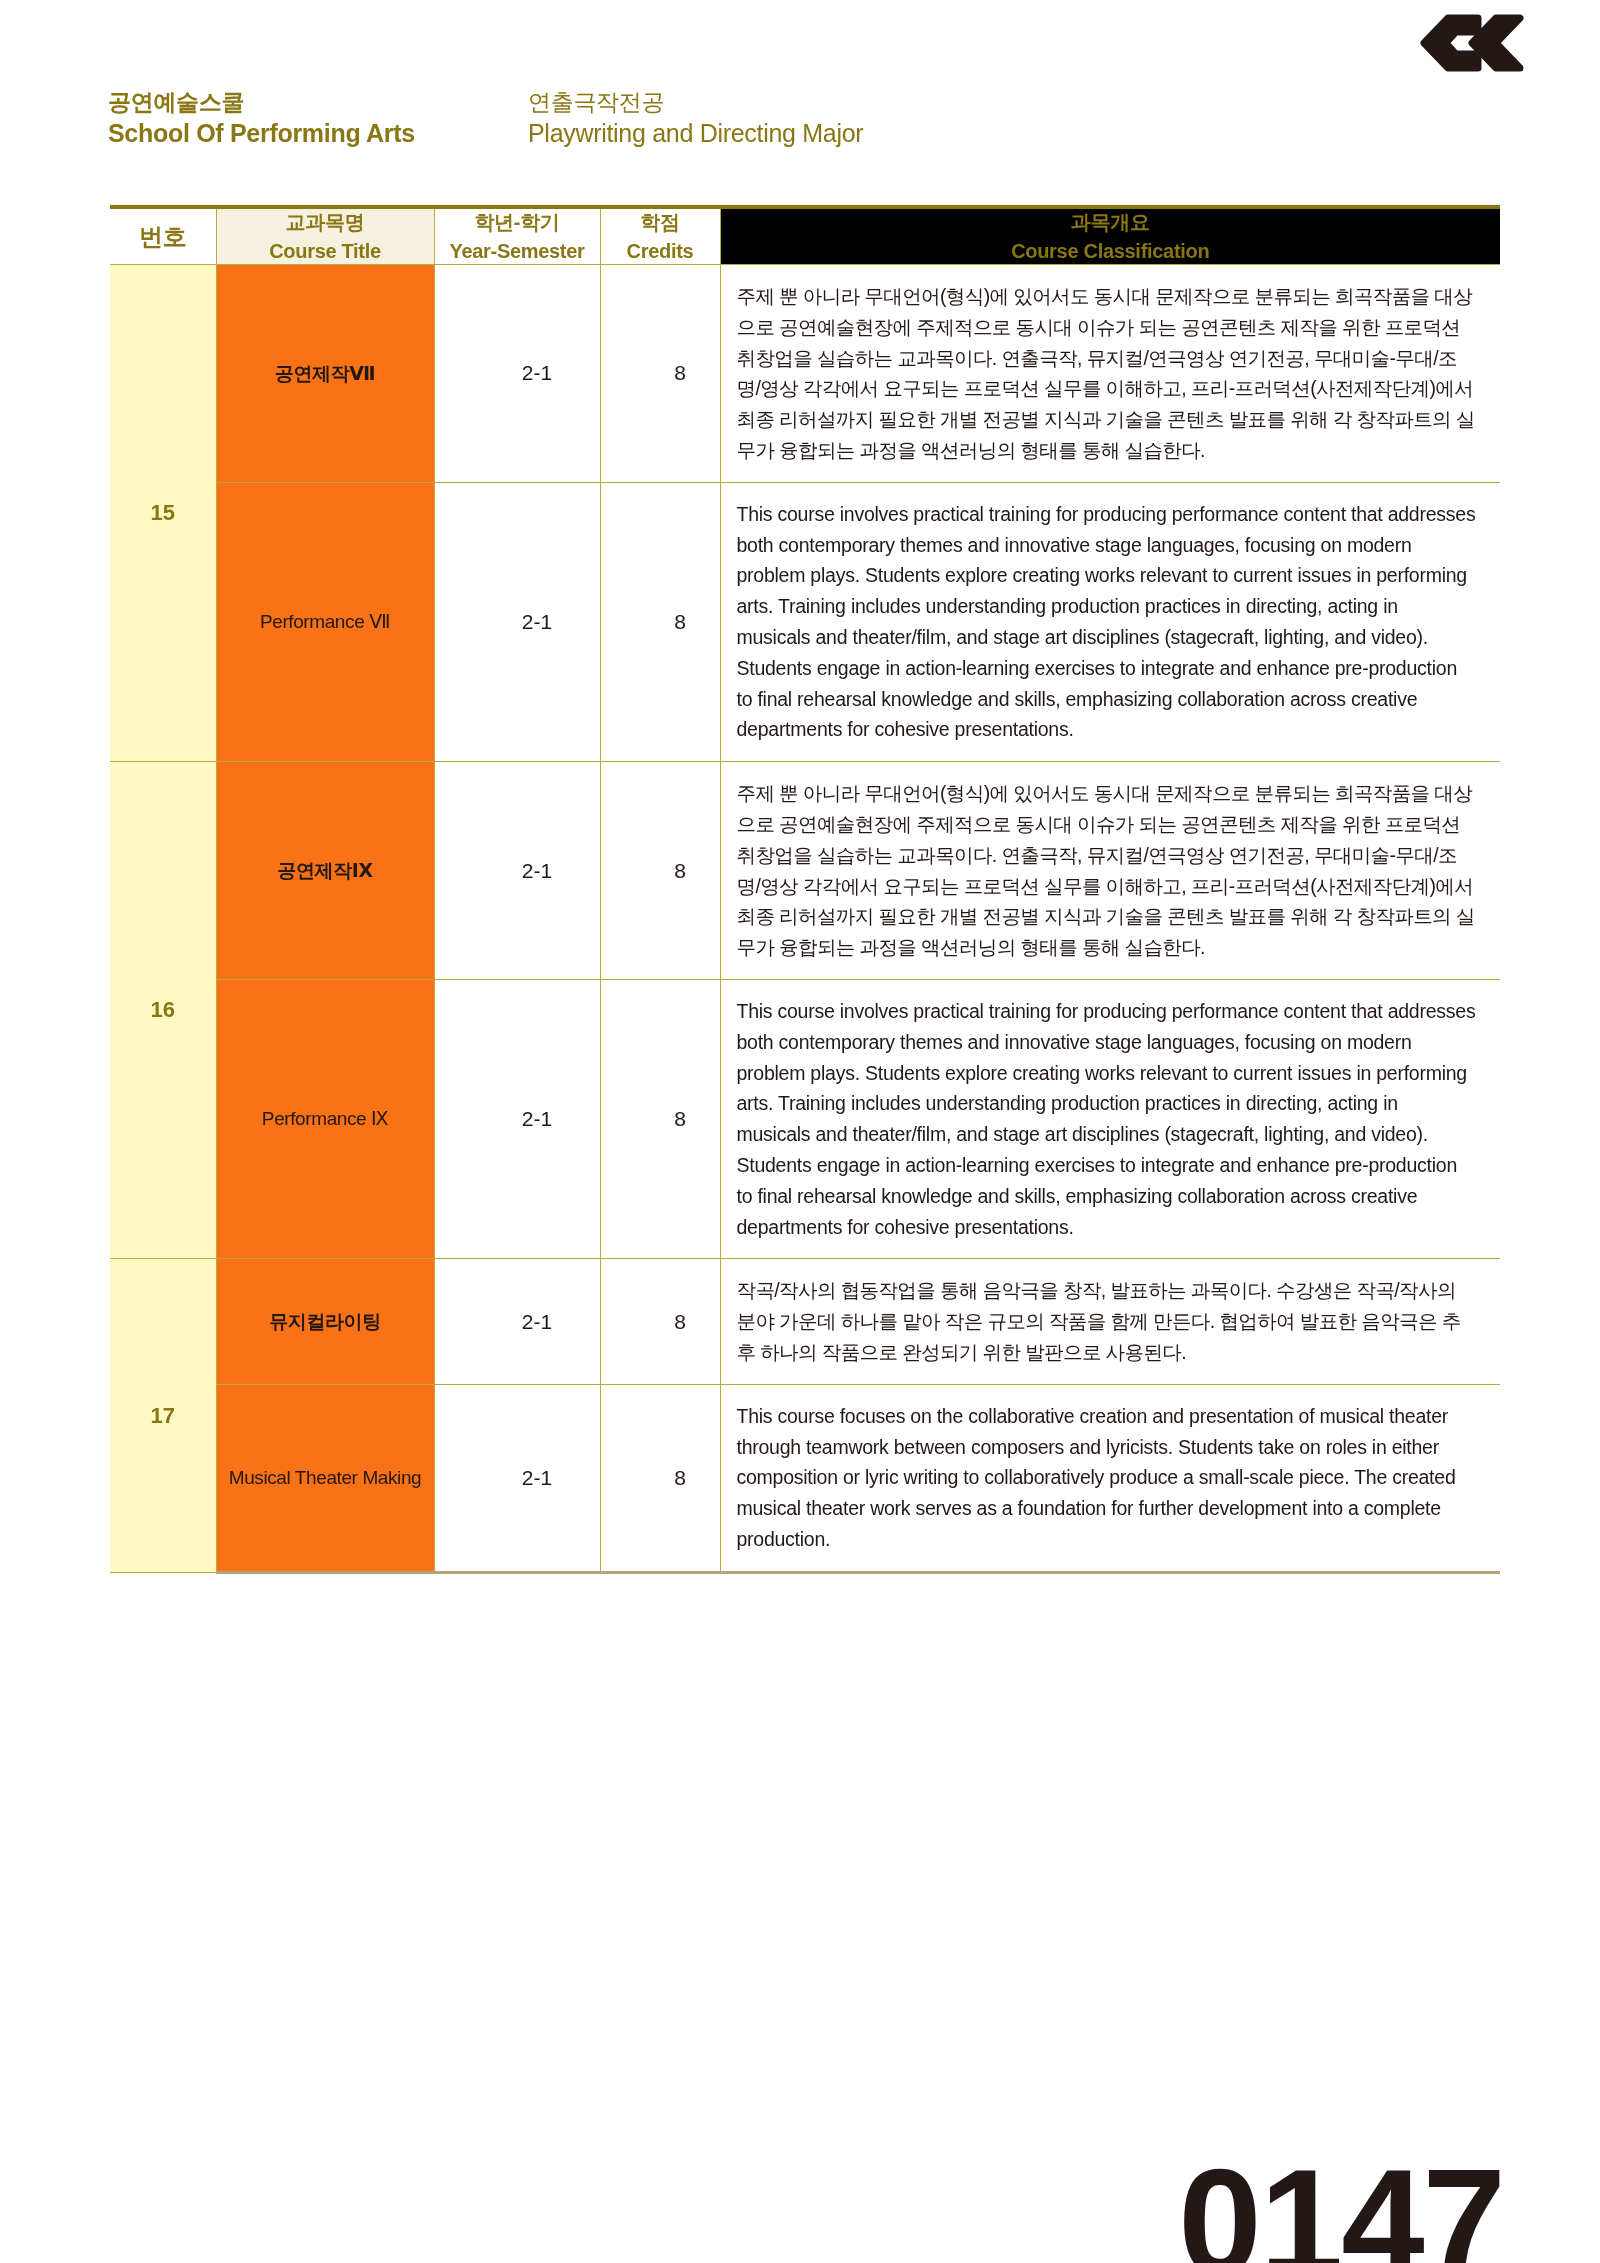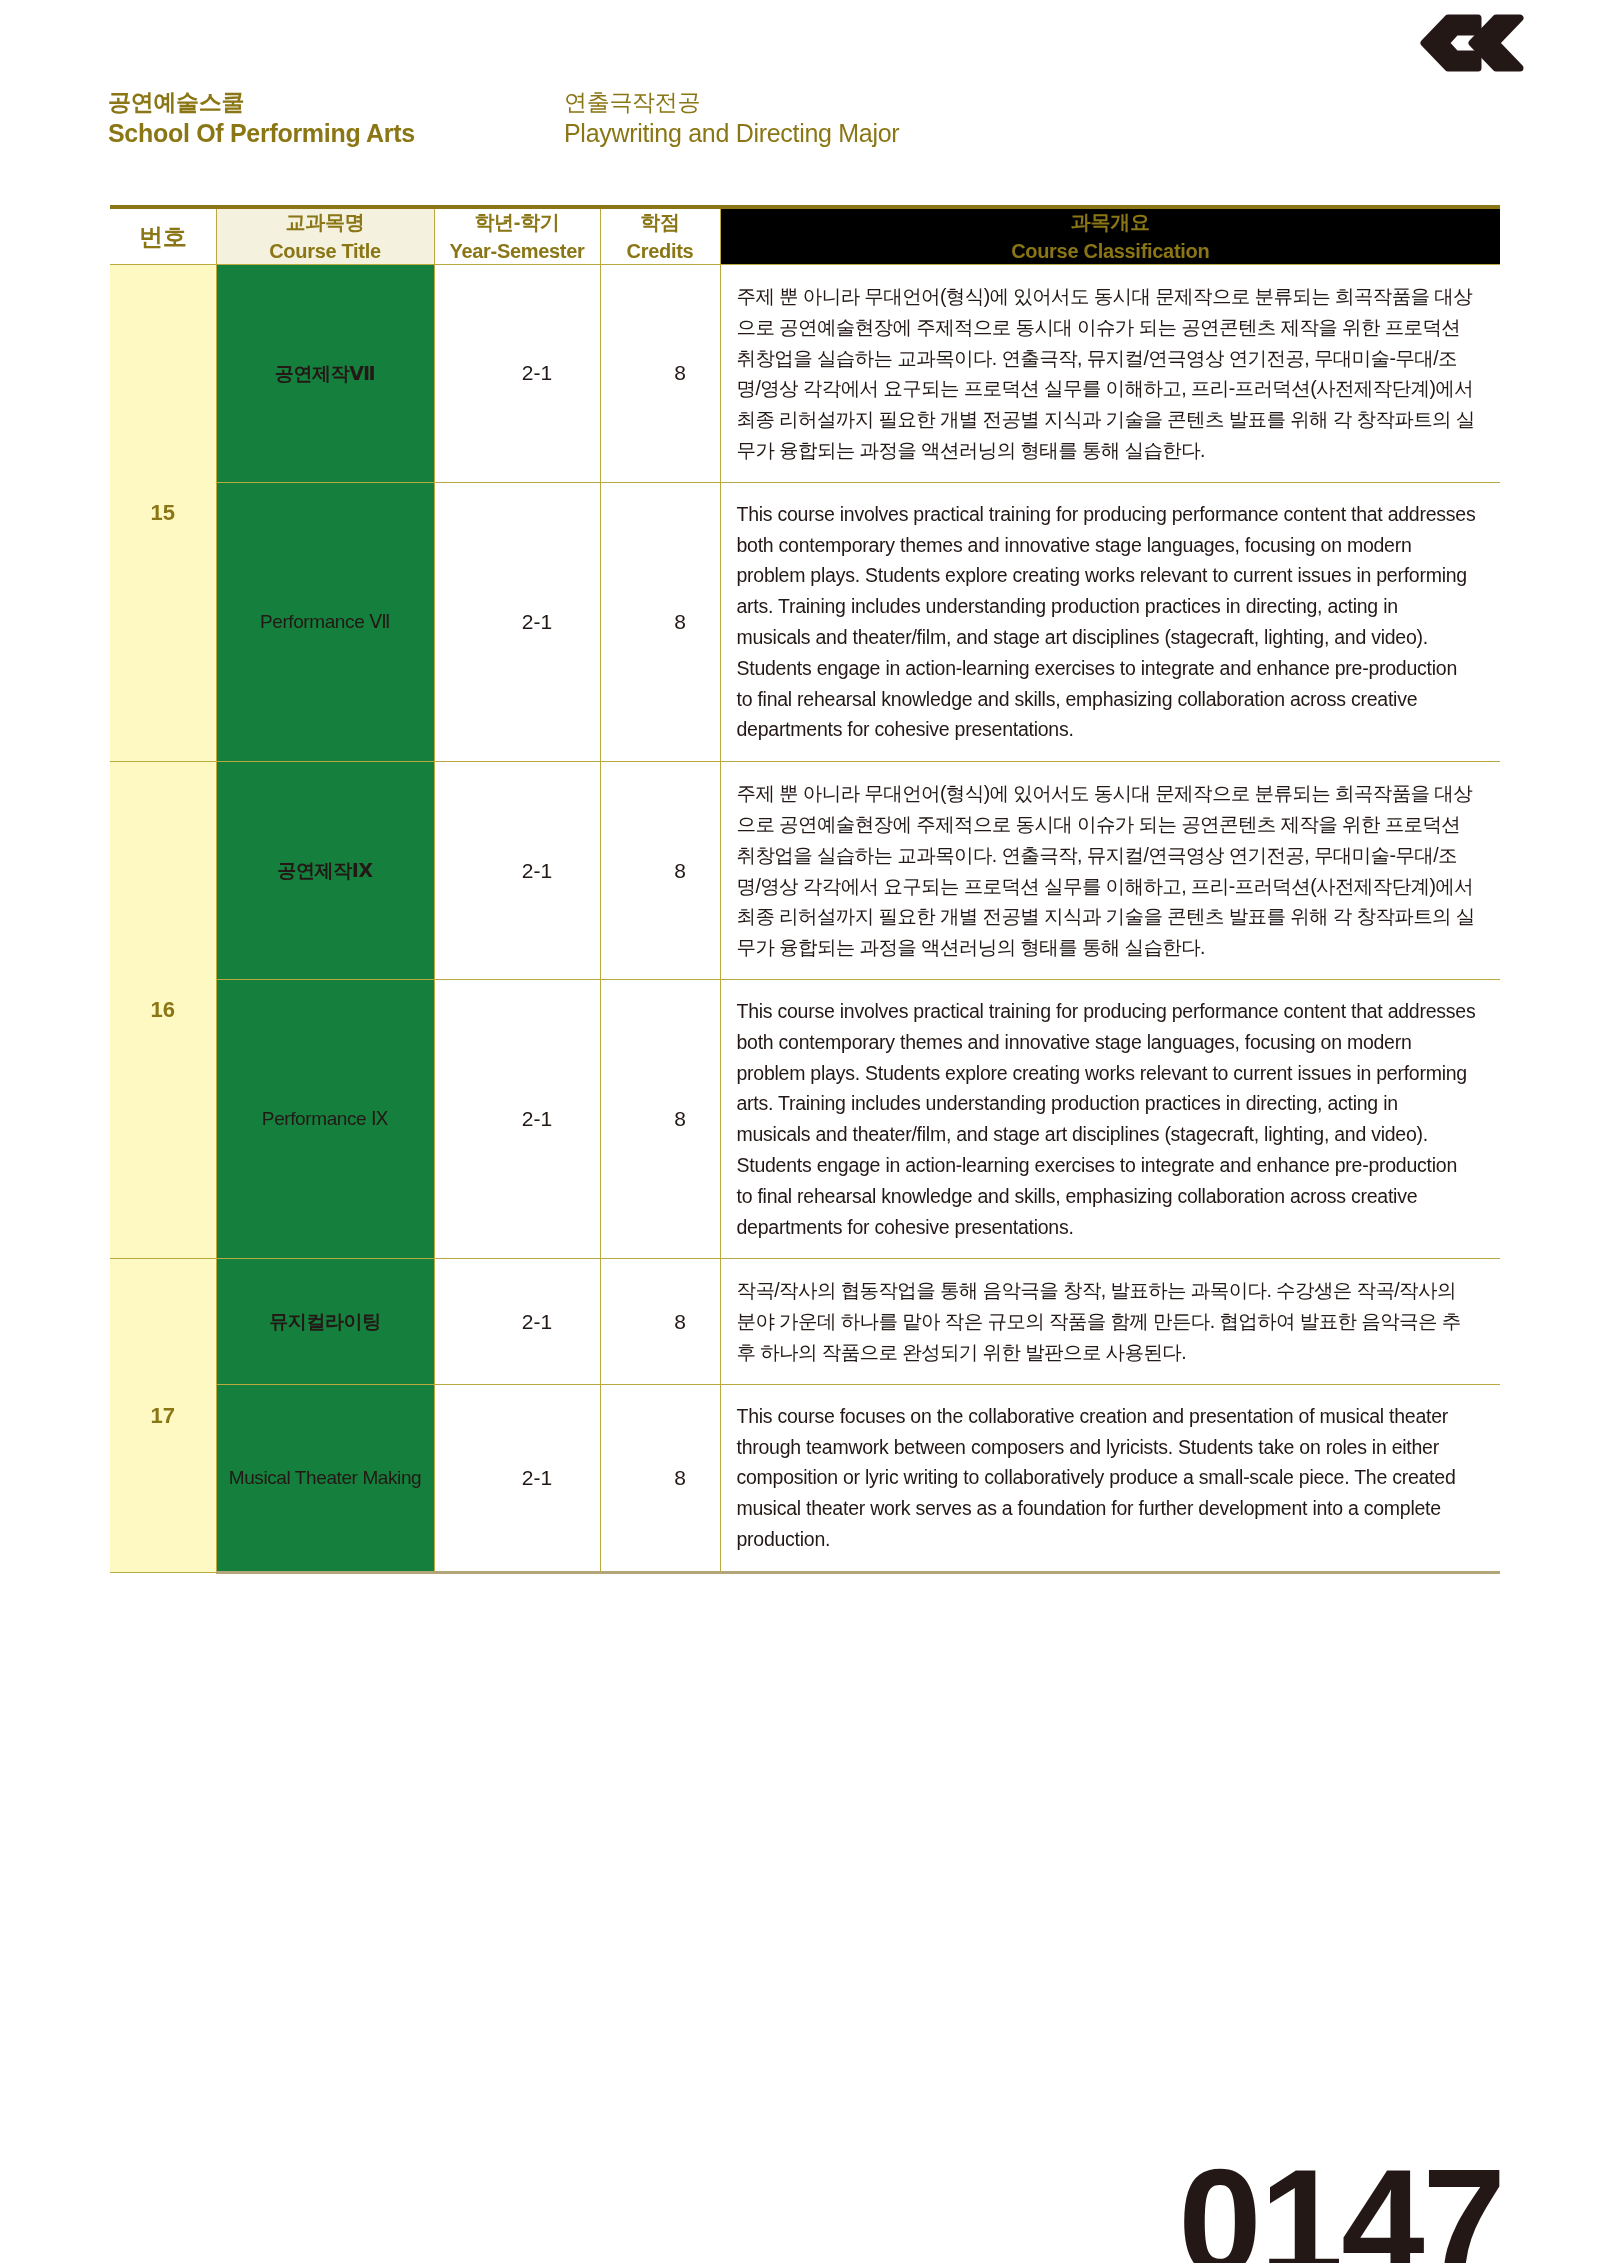--- a/index.html
+++ b/index.html
@@ -42,21 +42,20 @@
     font-weight: bold;
     color: #8a7614;
     letter-spacing: -0.3px;
     white-space: nowrap;
   }
   .major-block {
     position: absolute;
     left: 420px;
     top: 0;
     line-height: 1.28;
-    margin-left: 36px;
   }
   .major-ko {
     font-size: 23px;
     font-weight: normal;
     color: #8a7614;
     letter-spacing: -0.3px;
     white-space: nowrap;
   }
   .major-en {
     font-size: 25px;
@@ -147,21 +146,21 @@
   }
   tbody td.c-no {
     text-align: center;
     font-size: 22px;
     font-weight: bold;
     color: #8a7614;
     background: #fef9c3;
     border-right: 1px solid #b9a93e;
   }
   tbody td.c-title {
-    background: #15803d;
+    background: #f97316;
     text-align: center;
     font-size: 19px;
     font-weight: bold;
     color: #231815;
     letter-spacing: -0.4px;
     line-height: 1.45;
     border-right: 1px solid #b9a93e;
     padding: 4px 8px;
   }
   tbody td.c-title.en {

